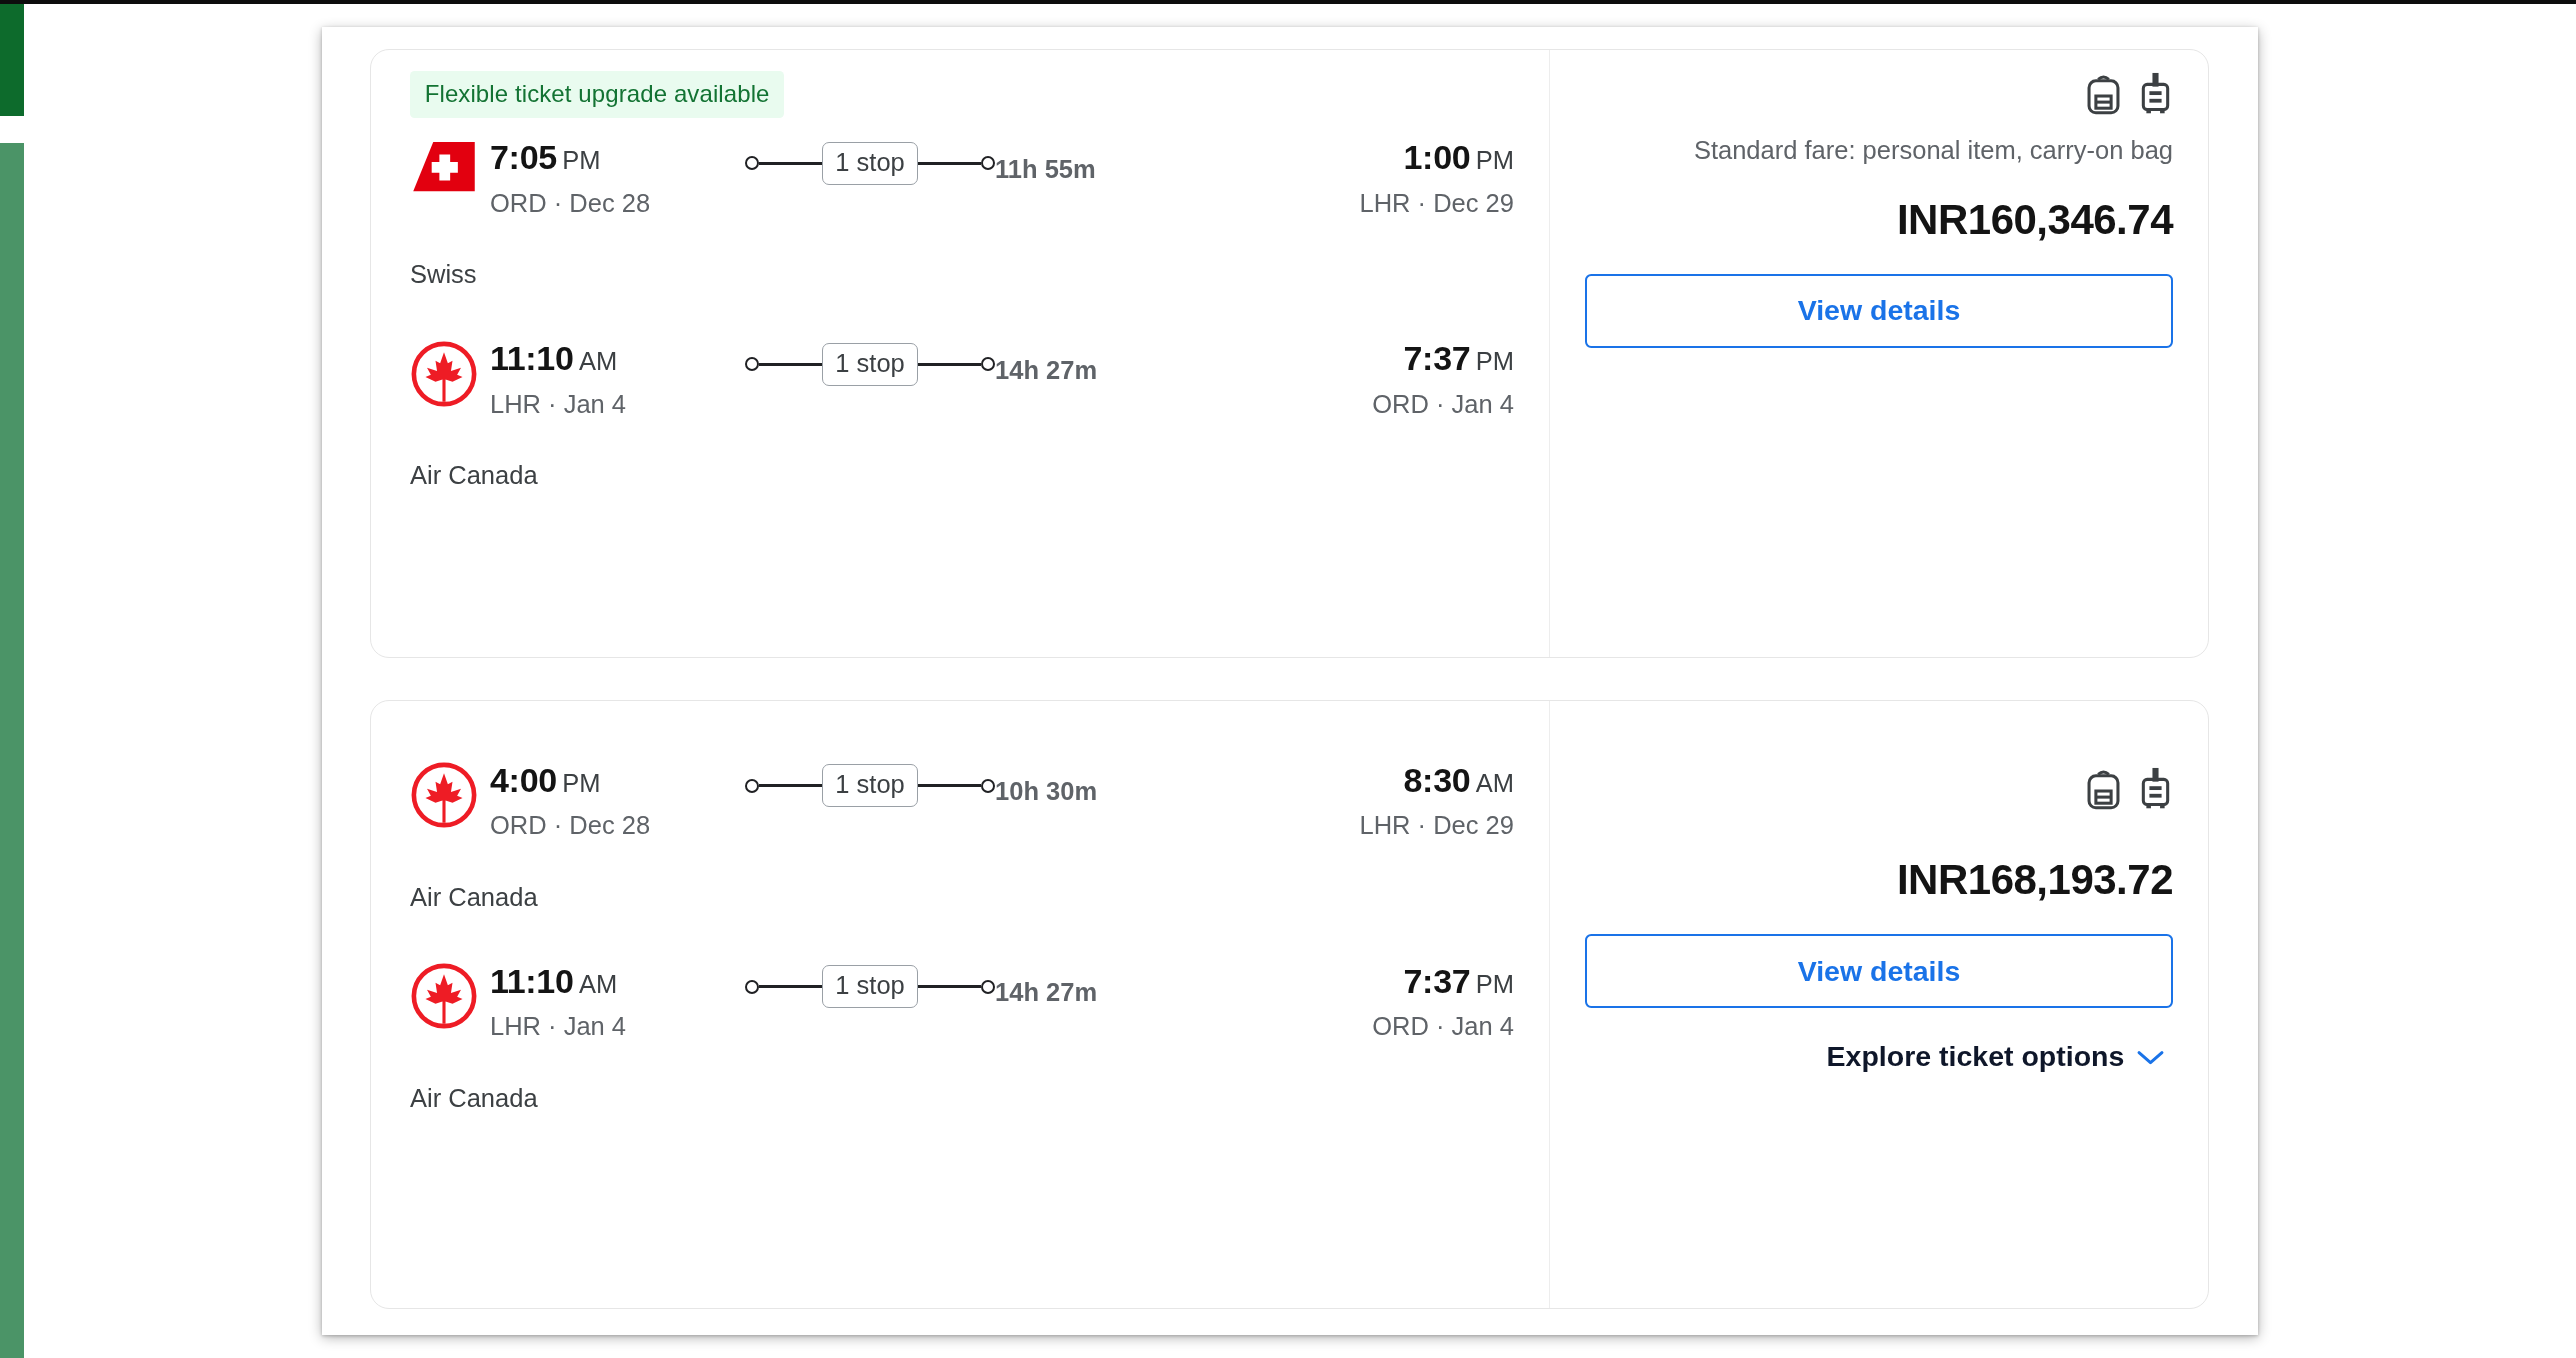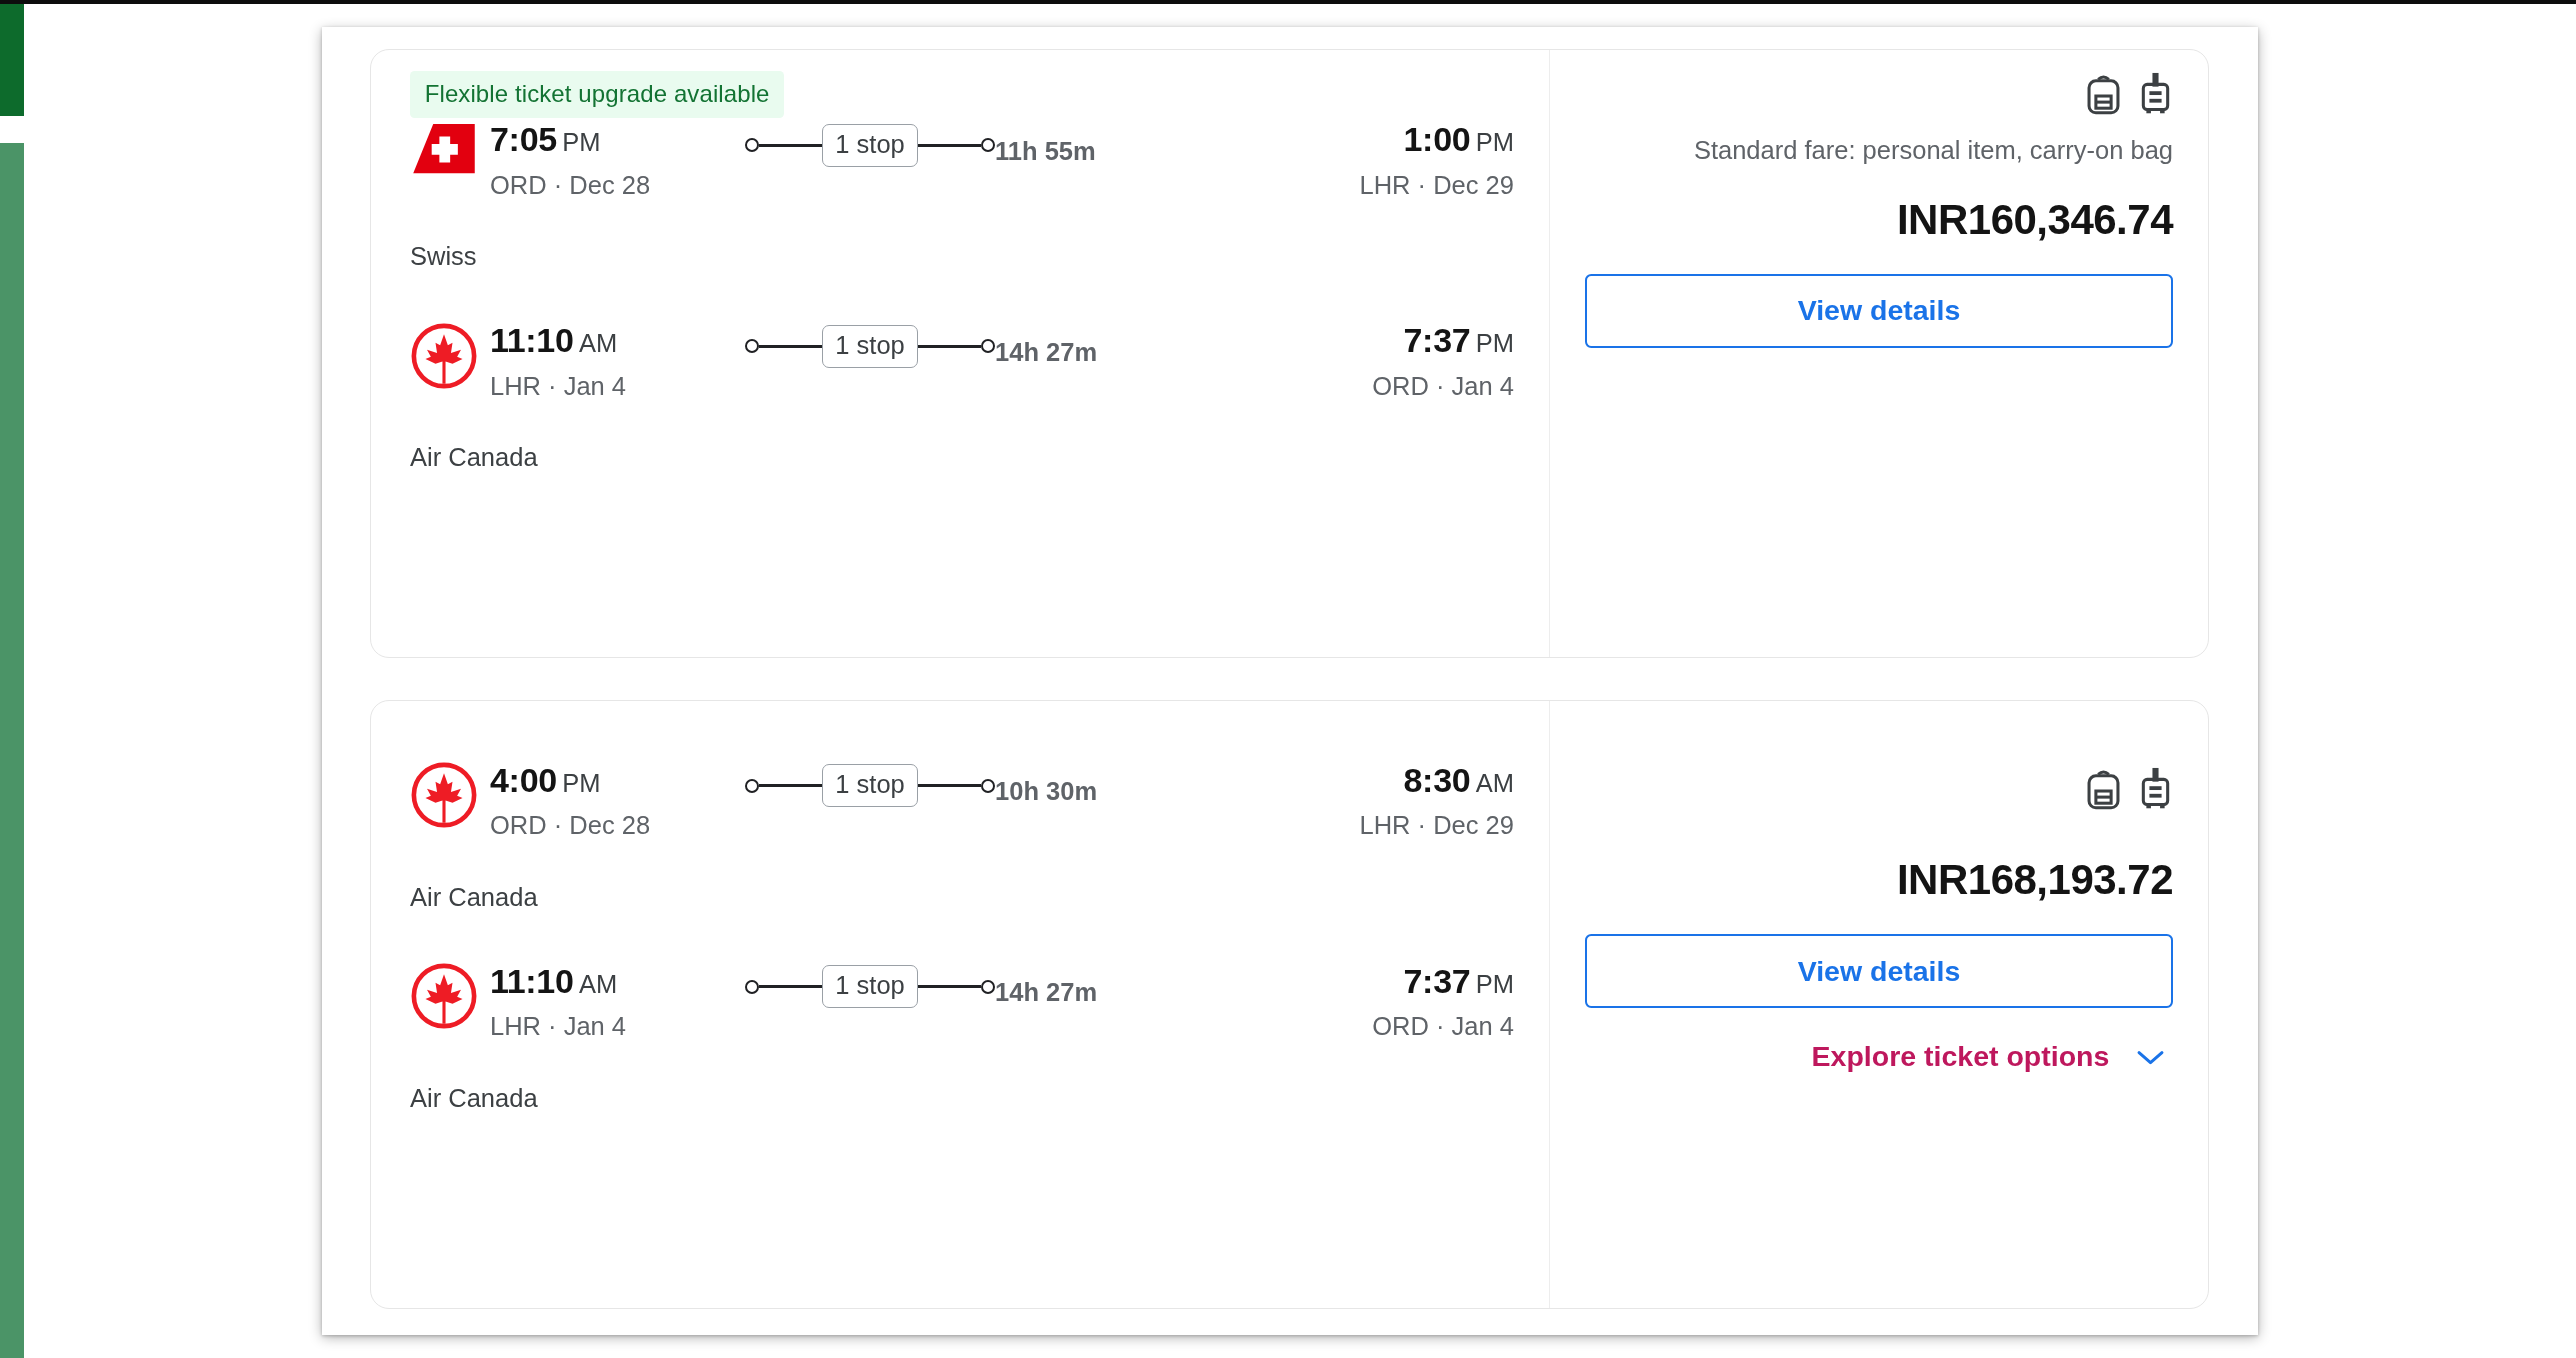--- a/index.html
+++ b/index.html
@@ -240,22 +240,22 @@
     cursor: pointer;
     display: flex;
     align-items: center;
     justify-content: center;
     box-sizing: border-box;
   }
   .explore-row {
     margin-top: 32px;
     display: flex;
     align-items: center;
-    gap: 27px;
-    color: #be185d;
+    gap: 12px;
+    color: #0f172a;
     font-size: 28.5px;
     font-weight: bold;
     cursor: pointer;
     padding-right: 7.7px;
   }
   .chevron-down { display: block; }
 </style>
 </head>
 <body>
 
@@ -265,21 +265,21 @@
 
 <div class="results-panel">
 
   <div class="flight-card card-1">
     <div class="card-left">
 
       <div class="badge-row">
         <span class="flex-badge">Flexible ticket upgrade available</span>
       </div>
 
-      <div class="leg" style="margin-top:0;">
+      <div class="leg" style="margin-top:18px;">
         <div class="leg-inner">
           <div class="airline-logo">
             <span class="swiss-logo">
               <svg width="68" height="60" viewBox="0 0 88 78">
                 <path d="M30 4 L84 4 L84 68 L4 68 Z" fill="#e2000f"></path>
                 <path d="M38 20 L52 20 L52 30 L62 30 L62 44 L52 44 L52 54 L38 54 L38 44 L28 44 L28 30 L38 30 Z" fill="#ffffff"></path>
               </svg>
             </span>
           </div>
           <div class="times-block">

